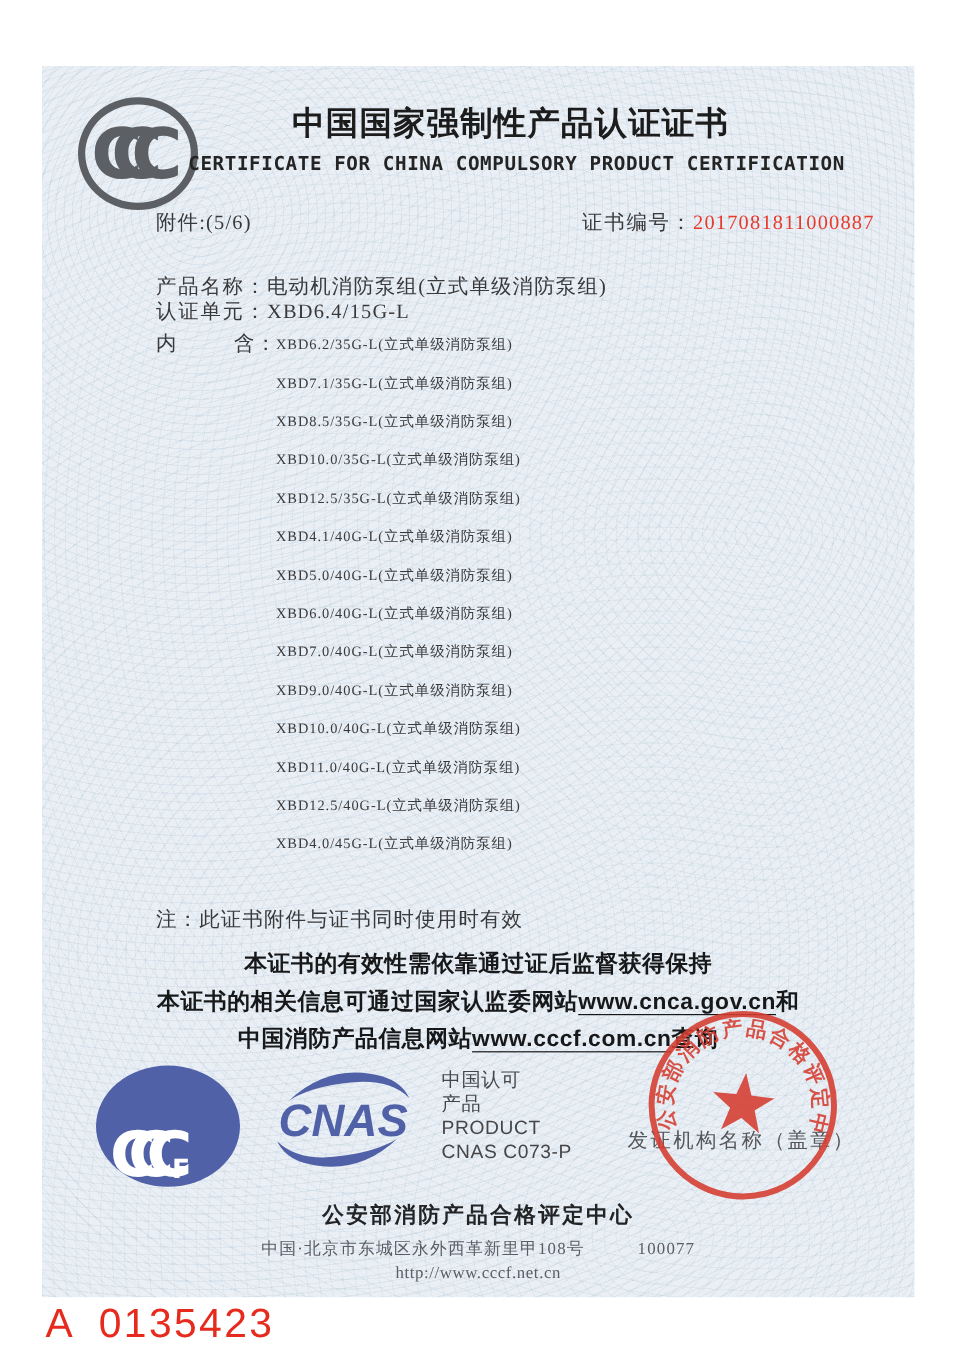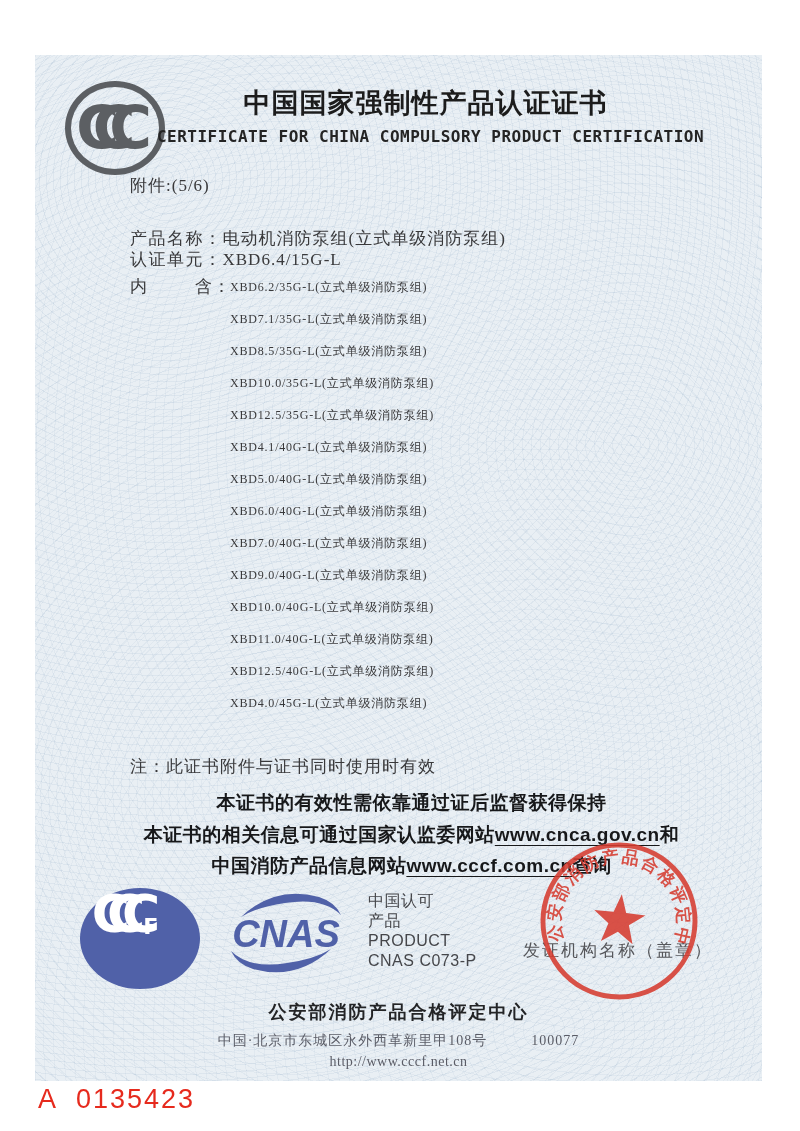--- a/index.html
+++ b/index.html
@@ -35,26 +35,26 @@
     color:#242424;letter-spacing:.5px;font-family:"DejaVu Sans Mono", monospace;
   }
   
   .fieldline{font-size:17px;color:#39393b;letter-spacing:1px;white-space:nowrap;}
   .lbl{letter-spacing:1.5px;}
   .red{color:#e8392b;letter-spacing:1px;font-family:"Liberation Serif", serif;}
   .models{left:195px;top:216px;width:420px;}
   .model-row{height:32px;line-height:32px;font-size:12px;color:#39393b;letter-spacing:.8px;white-space:nowrap;}
   
   .stmt{left:0;width:727px;text-align:center;font-size:19px;font-weight:bold;color:#17181a;
-        font-family:"Liberation Sans", sans-serif;letter-spacing:.5px;white-space:nowrap;margin-left:13px;}
+        font-family:"Liberation Sans", sans-serif;letter-spacing:.5px;white-space:nowrap;}
   .stmt .url{text-decoration:underline;text-underline-offset:4px;}
   
   .cccf-logo{
     left:45px;top:833px;width:120px;height:101px;background:#5061a8;border-radius:50%;
-    display:flex;align-items:flex-start;justify-content:center;
+    display:flex;align-items:flex-end;justify-content:center;
   }
   .cccf-letters{
     font-family:"DejaVu Sans", sans-serif;font-weight:900;color:#ffffff;font-size:52px;
     letter-spacing:-23px;line-height:1;transform:translateX(-18px);
   }
   .cccf-f{font-size:22px;letter-spacing:0;font-weight:bold;transform:translate(6px,2px);display:inline-block;}
   .cnas-logo{left:188px;top:828px;width:126px;height:100px;}
   .cnas-info{
     left:333px;top:836px;font-family:"Liberation Sans", sans-serif;font-size:16px;color:#45464a;
     line-height:20px;letter-spacing:.5px;
@@ -65,36 +65,39 @@
     left:488px;top:884px;font-size:17px;color:#55565a;letter-spacing:2px;white-space:nowrap;
   }
   
   .footer-org{left:0;width:727px;top:945px;text-align:center;font-size:18px;font-weight:bold;
               color:#232426;letter-spacing:2px;}
   .footer-addr{left:0;width:727px;top:977px;text-align:center;font-size:14px;color:#5a5c66;letter-spacing:1px;}
   .footer-url{left:0;width:727px;top:999px;text-align:center;font-size:14px;color:#5a5c66;letter-spacing:.5px;}
   .addr-gap{display:inline-block;width:44px;}
   
   .serial{
-    left:38px;top:1084px;color:#e62a1d;font-size:27px;font-family:"Liberation Sans", sans-serif;
+    left:38px;top:1084px;color:#e62a1d;font-size:34px;font-family:"Liberation Sans", sans-serif;
     letter-spacing:2px;word-spacing:10px;
   }
 </style>
 </head>
 <body>
 
 <div class="page">
 
   <div class="abs ccc-logo">
     <span class="ccc-letters">CCC</span>
   </div>
   <div class="abs title-cn">中国国家强制性产品认证证书</div>
   <div class="abs title-en">CERTIFICATE FOR CHINA COMPULSORY PRODUCT CERTIFICATION</div>
 
   <div class="abs fieldline" style="left:95px;top:119px;">附件:(5/6)</div>
+  <div class="abs fieldline" style="left:450px;top:119px;">
+    <span class="lbl">证书编号：</span><span class="red">2017081811000887</span>
+  </div>
 
   <div class="abs fieldline" style="left:95px;top:172px;">
     <span class="lbl">产品名称：</span><span>电动机消防泵组(立式单级消防泵组)</span>
   </div>
   <div class="abs fieldline" style="left:95px;top:193px;">
     <span class="lbl">认证单元：</span><span>XBD6.4/15G-L</span>
   </div>
 
   <div class="abs fieldline" style="left:95px;top:220px;">内</div>
   <div class="abs fieldline" style="left:160px;top:220px;">含：</div>

